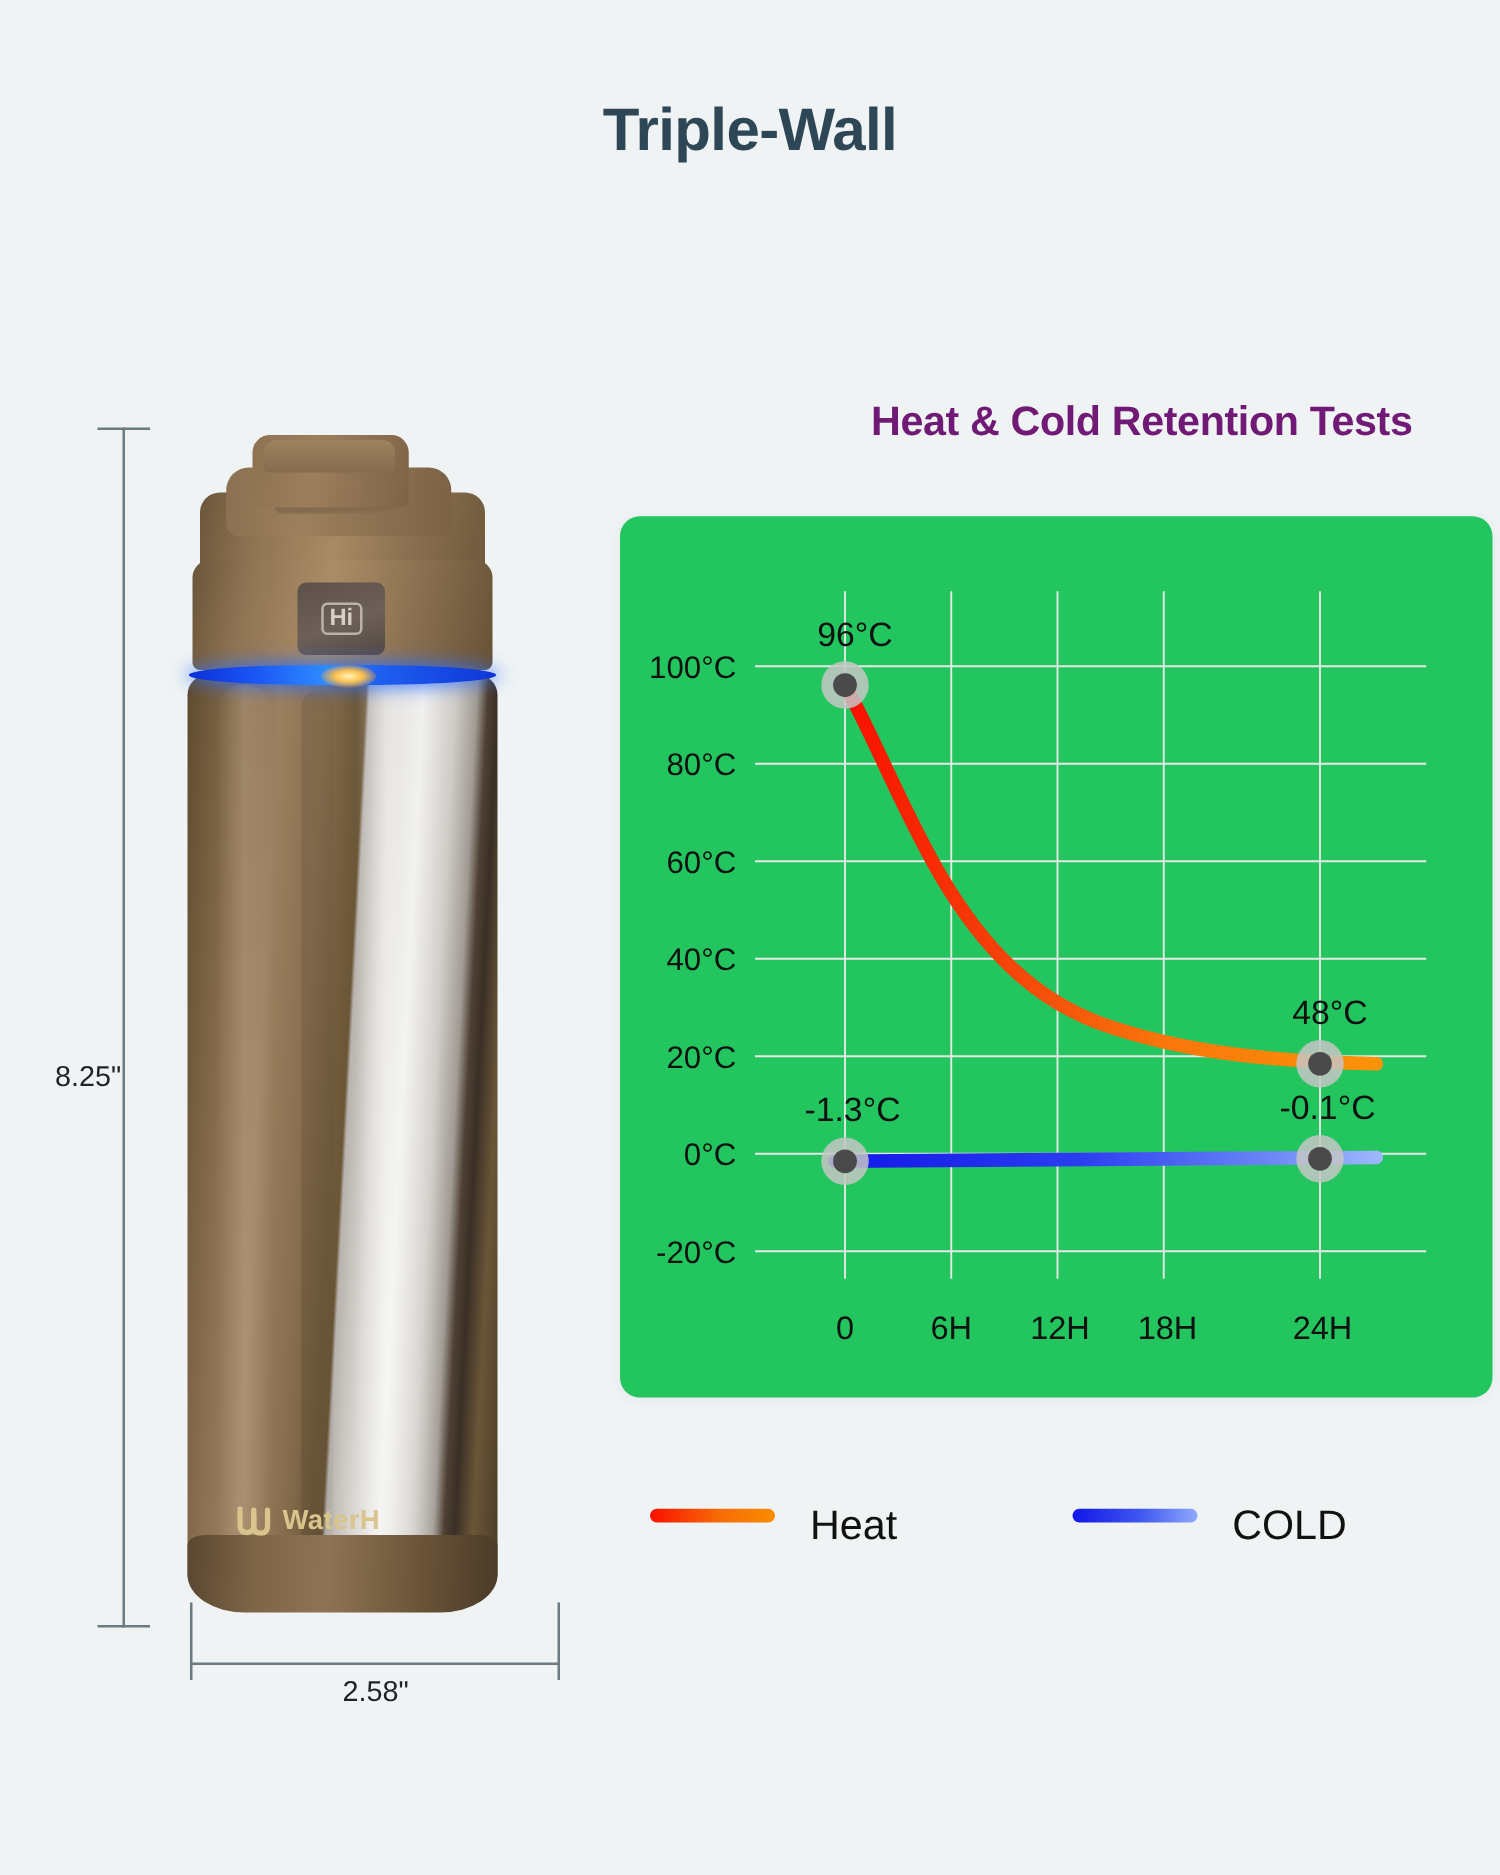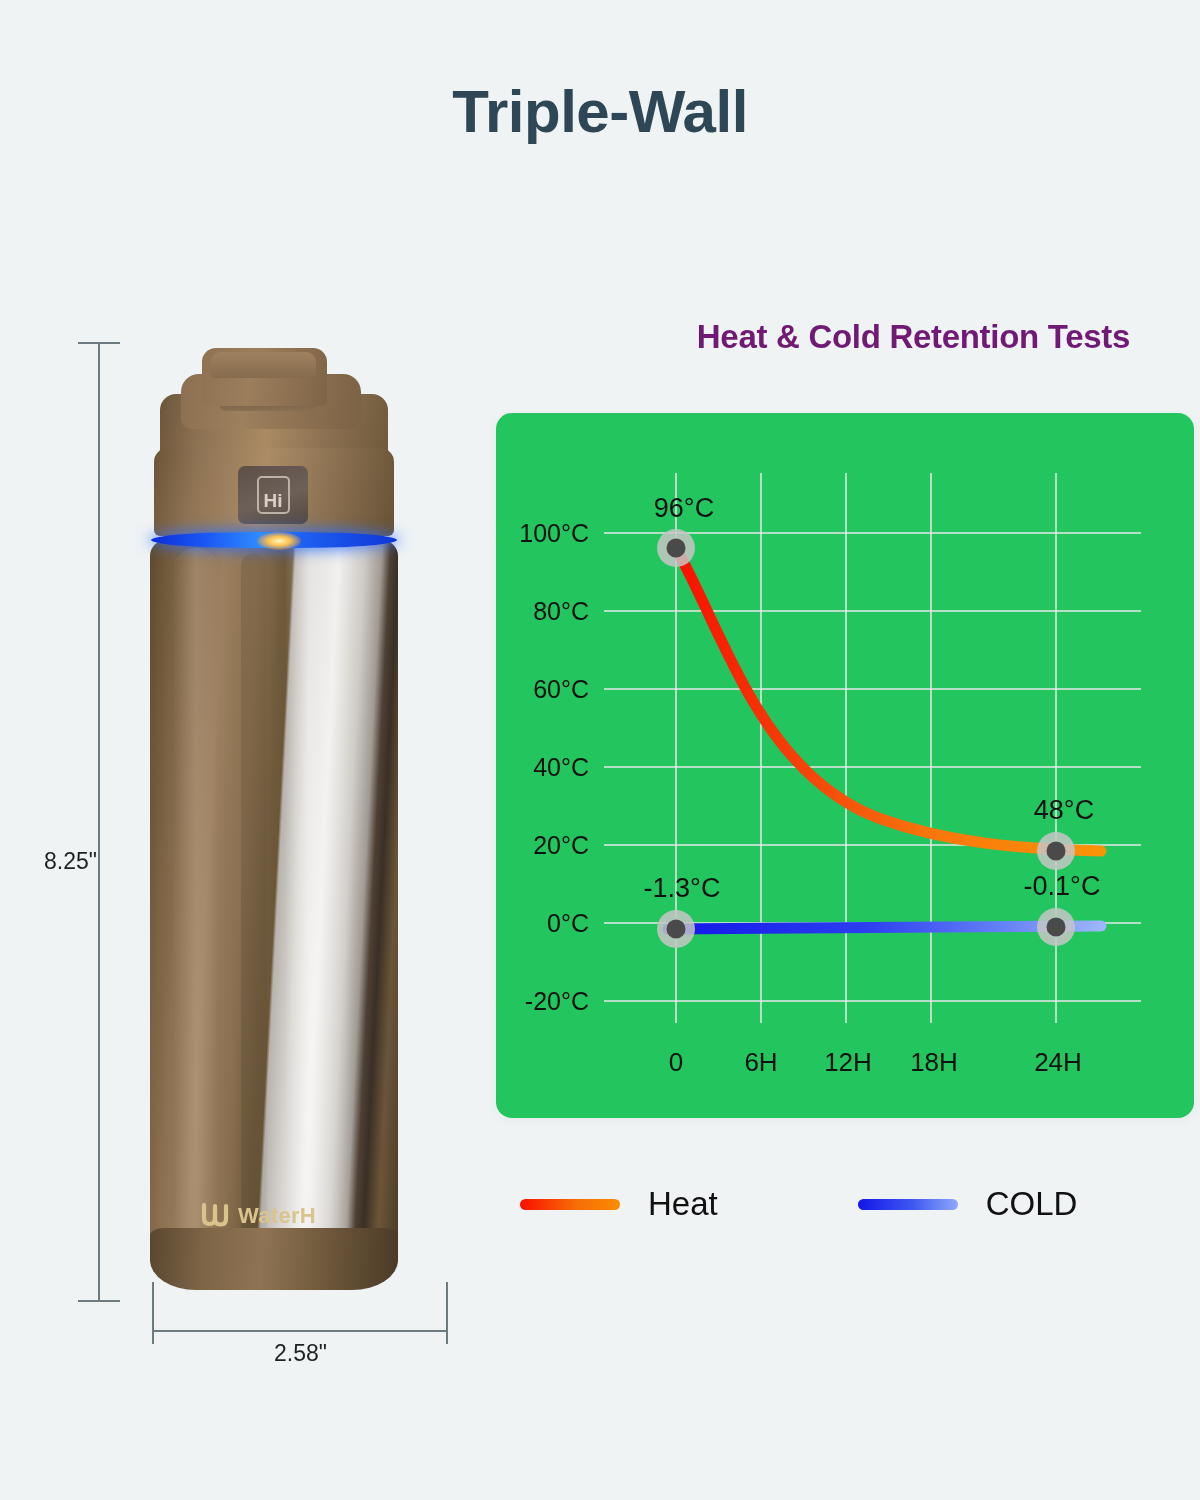--- a/index.html
+++ b/index.html
@@ -7,21 +7,21 @@
   body {
     background:#eff3f4;
     font-family:"Liberation Sans", sans-serif;
     position:relative;
     overflow:hidden;
   }
 
   
   #header { position:absolute; left:0; top:80px; width:1200px; text-align:center; }
   #title-main {
-    font-size:60px; font-weight:bold; color:#2e4756;
+    font-size:48px; font-weight:bold; color:#2e4756;
     letter-spacing:-0.5px; line-height:1.05;
   }
   #title-sub {
     font-size:49px; font-weight:400; color:#2e4756;
     letter-spacing:-0.5px; margin-top:22px; line-height:1.05;
   }
 
   
   #chart-section { position:absolute; left:470px; top:318px; width:700px; }
   #chart-title {
@@ -40,21 +40,21 @@
   #legend {
     position:absolute; left:470px; top:1185px;
     width:700px; display:flex; align-items:center;
   }
   .legend-item { display:flex; align-items:center; }
   .legend-item.heat { margin-left:50px; }
   .legend-item.cold { margin-left:140px;text-align:right; }
   .legend-swatch { width:100px; height:11px; border-radius:6px; }
   .legend-swatch.heat { background:linear-gradient(90deg,#fa0f00 0%,#f76b06 55%,#fb8c00 100%); }
   .legend-swatch.cold { background:linear-gradient(90deg,#1216e8 0%,#3f58f0 55%,#8fa9fb 100%); }
-  .legend-label { font-size:33px; color:#111; margin-left:28px; letter-spacing:0px; }
+  .legend-label { font-size:33px; color:#111; margin-left:28px; letter-spacing:0px;margin-top:16px; }
 
   
   #product { position:absolute; left:0px; top:330px; width:470px; height:1040px; }
 
   
   .dim-line { position:absolute; background:#6d7a80; }
   .dim-text { position:absolute; font-size:23px; color:#1c2326; }
 
   
   #bottle { position:absolute; left:145px; top:18px; width:300px; height:955px; }
@@ -91,21 +91,21 @@
   }
   #hi-display {
     position:absolute; left:93px; top:118px; width:70px; height:58px;
     background:linear-gradient(160deg,#5d5048 0%,#6d6058 55%,#554944 100%);
     border-radius:7px;
     display:flex; align-items:center; justify-content:center;
   }
   #hi-text {
     font-size:19px; color:#d8cfc6; font-weight:bold;
     border:2px solid #bdb2a6; border-radius:5px;
-    padding:12px 5px 1px 5px; line-height:1.15;
+    padding:0px 5px 1px 5px; line-height:1.15;
   }
   #led-ring {
     position:absolute; left:6px; top:184px; width:246px; height:16px;
     background:linear-gradient(90deg,#0b2fd8 0%,#1b57f5 22%,#2f8dff 45%,#1e5ff0 62%,#0f36d8 100%);
     border-radius:50%/60%;
     box-shadow:0 0 14px 3px rgba(40,110,255,.75);
   }
   #led-flare {
     position:absolute; left:112px; top:184px; width:44px; height:18px;
     background:radial-gradient(ellipse at center, #fff6c0 0%, #ffc14d 35%, rgba(255,150,40,.25) 70%, rgba(255,150,40,0) 100%);
@@ -140,22 +140,22 @@
   #body-window-sheen {
     position:absolute; left:140px; top:200px; width:70px; height:705px;
     background:linear-gradient(90deg, rgba(255,255,255,.0) 0%, rgba(255,255,255,.45) 35%, rgba(255,255,255,.15) 75%, rgba(255,255,255,0) 100%);
   }
   #bottle-base {
     position:absolute; left:5px; top:880px; width:248px; height:62px;
     background:linear-gradient(93deg,#5a4730 0%,#7e6547 22%,#8e7454 45%,#70593c 70%,#4a3a27 100%);
     border-radius:14px 14px 46px 46px / 8px 8px 30px 30px;
   }
   #brand {
-    position:absolute; left:56px; top:855px; width:150px;
-    display:flex; align-items:flex-start; gap:9px;
+    position:absolute; left:44px; top:855px; width:150px;
+    display:flex; align-items:flex-end; gap:9px;
   }
   #brand-logo { flex:0 0 auto; }
   #brand-name {
     font-size:22px; font-weight:bold; color:#d8c48c; letter-spacing:.3px;
   }
 </style>
 </head>
 <body>
 
 <div id="header">

